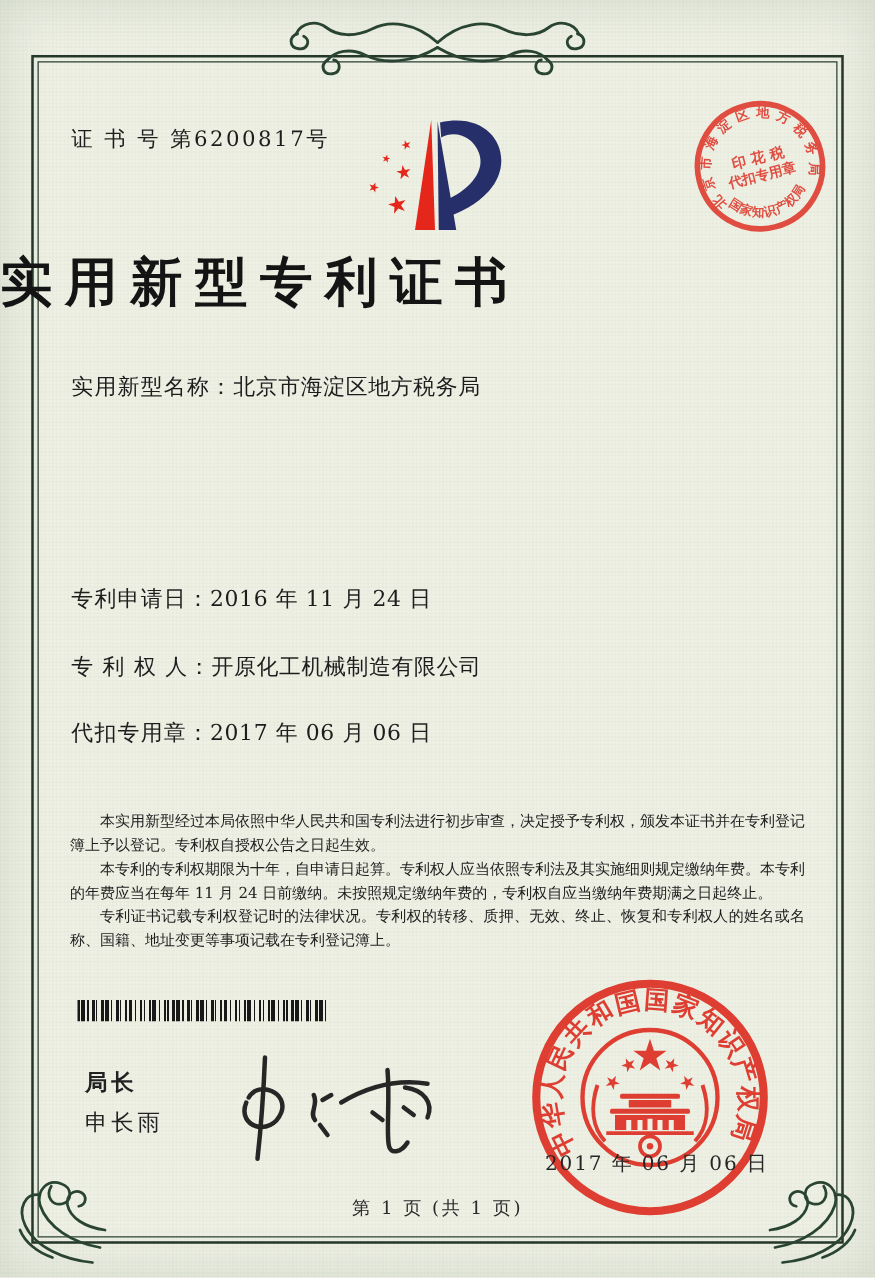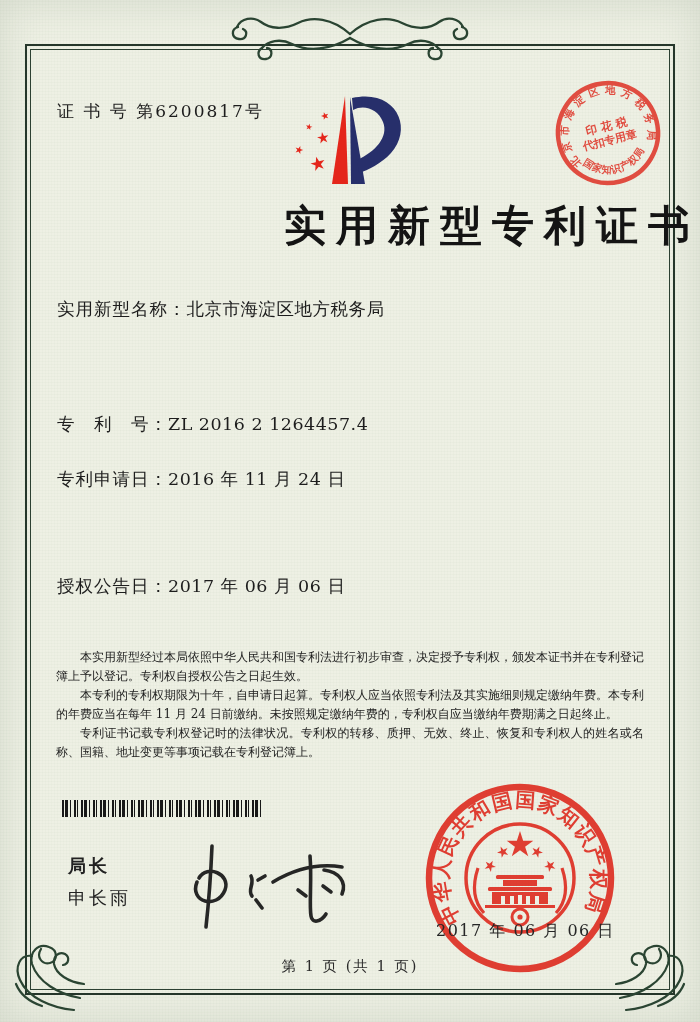--- a/index.html
+++ b/index.html
@@ -11,21 +11,21 @@
       #eef0e4;
     box-shadow:inset 0 0 40px rgba(90,110,90,.18);
     font-family:"DejaVu Serif","Liberation Serif",serif;
     color:#1d1d1d;
   }
   .frame{position:absolute;left:25px;top:44px;right:25px;bottom:27px;border:2.5px solid #25362a;}
   .frame-inner{position:absolute;inset:3px;border:1px solid #2c4032;}
   .ornament{position:absolute;}
   .cert-number{position:absolute;left:57px;top:100px;font-size:17px;letter-spacing:2px;}
   .logo{position:absolute;left:272px;top:84px;width:152px;height:110px;}
-  .title{position:absolute;left:0;top:198px;width:100%;text-align:right;
+  .title{position:absolute;left:0;top:198px;width:100%;text-align:left;
          font-size:42px;font-weight:700;letter-spacing:10px;color:#141414;}
   .field{position:absolute;left:57px;right:50px;font-size:17.5px;letter-spacing:.5px;white-space:nowrap;}
   .f0{top:297px}.f1{top:357px}.f2{top:412px}.f3{top:467px}.f4{top:521px}.f5{top:574px}
   .field .lab{letter-spacing:1px;}
   .paras{position:absolute;left:56px;right:56px;top:612px;font-size:12px;line-height:19px;
          text-align:justify;margin-top:36px;}
   .paras p{margin:0;text-indent:2em;}
   .barcode{position:absolute;left:62px;top:800px;width:200px;height:17px;
     background:repeating-linear-gradient(90deg,
       #181818 0 2px, transparent 2px 3px,
@@ -119,28 +119,28 @@
     </text>
     <text x="0" y="-3" text-anchor="middle" font-size="11.5" font-weight="700" fill="#de2a1e">印 花 税</text>
     <text x="0" y="11" text-anchor="middle" font-size="11" font-weight="700" fill="#de2a1e">代扣专用章</text>
   </svg>
 
   <div class="title">实用新型专利证书</div>
 
   <div class="field f0">
     <span class="lab">实用新型名称：</span><span>北京市海淀区地方税务局</span>
   </div>
-  <div class="field f2">
-    <span class="lab">专　利　号：</span><span>ZL 2016 2 1264457.4</span>
-  </div>
   <div class="field f3">
     <span class="lab">专利申请日：</span><span>2016 年 11 月 24 日</span>
   </div>
+  <div class="field f4">
+    <span class="lab">专 利 权 人：</span><span>开原化工机械制造有限公司</span>
+  </div>
   <div class="field f5">
-    <span class="lab">授权公告日：</span><span>2017 年 06 月 06 日</span>
+    <span class="lab">代扣专用章：</span><span>2017 年 06 月 06 日</span>
   </div>
 
   <div class="paras">
     <p>本实用新型经过本局依照中华人民共和国专利法进行初步审查，决定授予专利权，颁发本证书并在专利登记簿上予以登记。专利权自授权公告之日起生效。</p>
     <p>本专利的专利权期限为十年，自申请日起算。专利权人应当依照专利法及其实施细则规定缴纳年费。本专利的年费应当在每年 11 月 24 日前缴纳。未按照规定缴纳年费的，专利权自应当缴纳年费期满之日起终止。</p>
     <p>专利证书记载专利权登记时的法律状况。专利权的转移、质押、无效、终止、恢复和专利权人的姓名或名称、国籍、地址变更等事项记载在专利登记簿上。</p>
   </div>
 
   <div class="barcode"></div>
 

